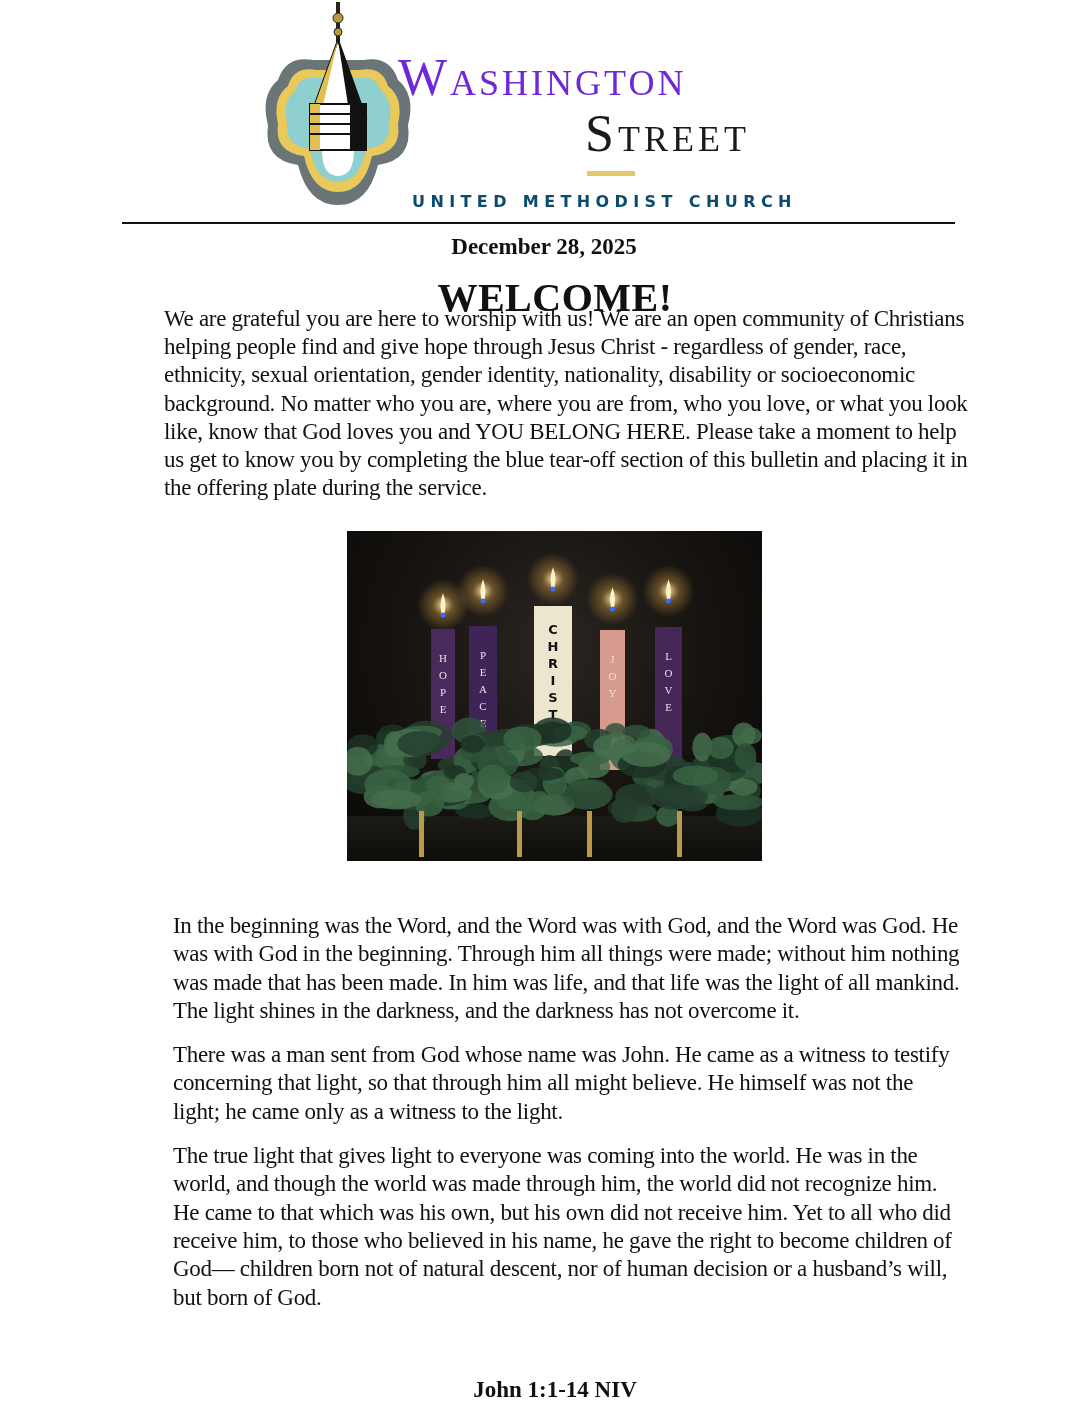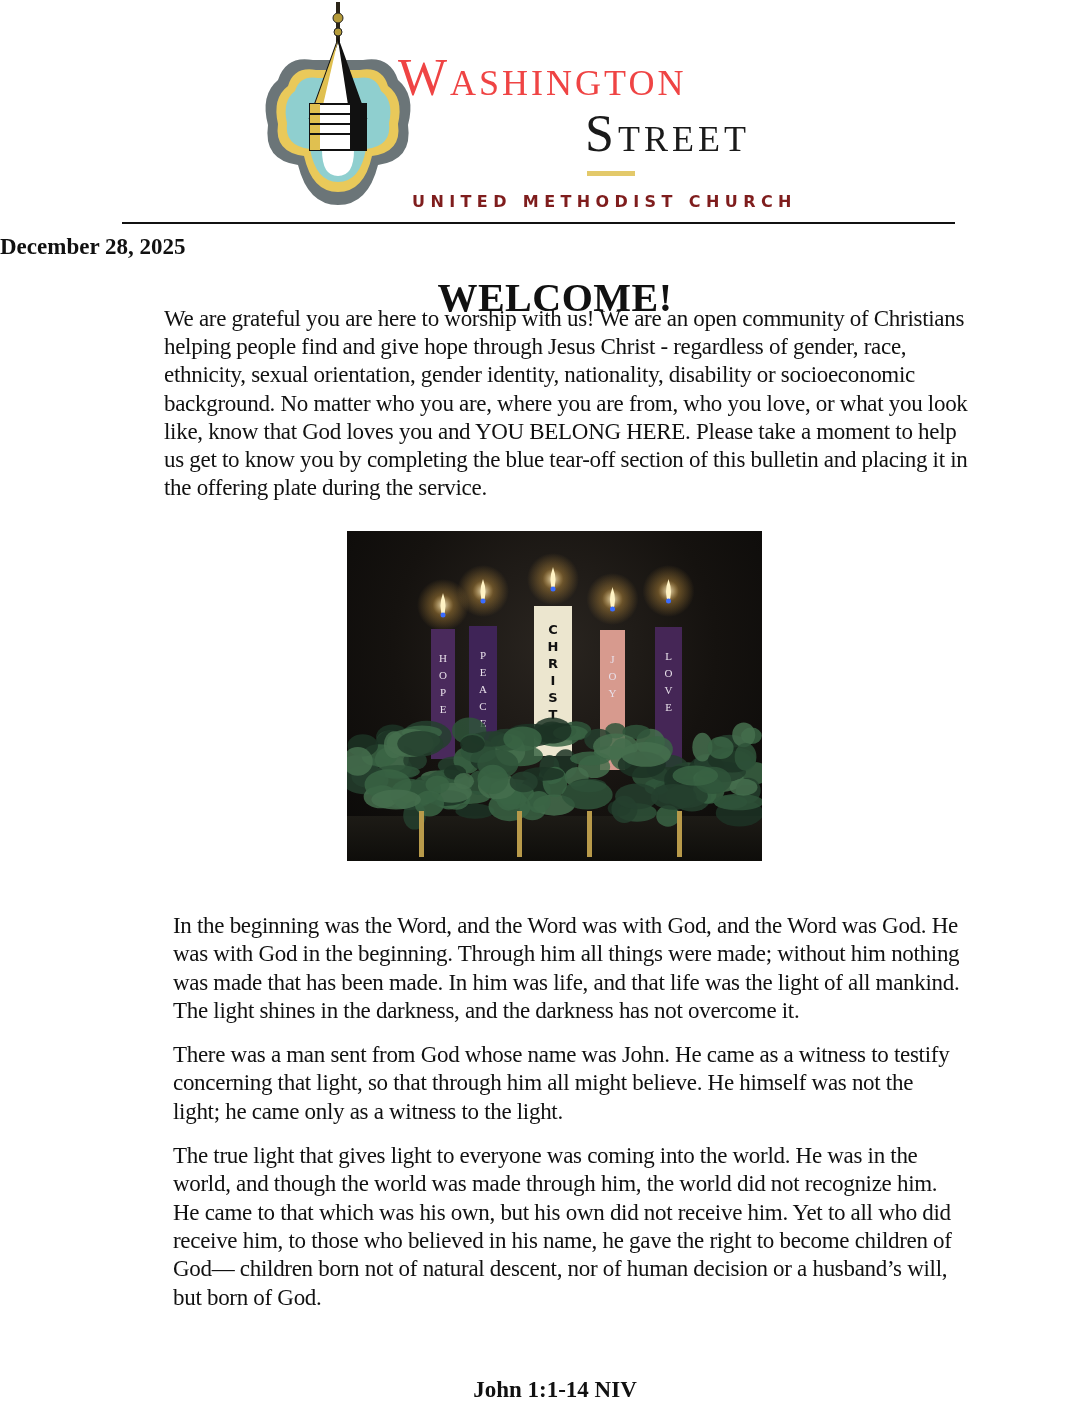--- a/index.html
+++ b/index.html
@@ -3,37 +3,37 @@
 <meta charset="utf-8">
 <style>
   html, body { margin: 0; padding: 0; background: #ffffff; }
   body {
     width: 1088px; height: 1408px; position: relative; overflow: hidden;
     font-family: "Liberation Serif", "DejaVu Serif", serif; color: #111;
   }
   .logo { position: absolute; left: 258px; top: 0; width: 160px; height: 212px; }
   .wordmark-1 {
     position: absolute; left: 398px; top: 52px; width: 420px;
-    font-size: 52px; letter-spacing: 3px; color: #ef4444; line-height: 1;
+    font-size: 52px; letter-spacing: 3px; color: #6d28d9; line-height: 1;
     font-variant: small-caps;
   }
   .wordmark-2 {
     position: absolute; left: 490px; top: 108px; width: 260px;
     font-size: 52px; letter-spacing: 4px; color: #1a1a1a; line-height: 1;
     font-variant: small-caps;
     text-align: right;
   }
   .gold-dash { position: absolute; left: 587px; top: 171px; width: 48px; height: 5px; background: #e3c96a; }
   .umc {
     position: absolute; left: 412px; top: 194px; font-family: "DejaVu Sans", sans-serif;
-    font-size: 16px; font-weight: bold; letter-spacing: 5.4px; color: #7f1d1d; line-height: 1;
+    font-size: 16px; font-weight: bold; letter-spacing: 5.4px; color: #0c4a6e; line-height: 1;
   }
   .rule { position: absolute; left: 122px; top: 222px; width: 833px; height: 2px; background: #111; }
   .date {
-    position: absolute; left: 0; width: 1088px; top: 233px; text-align: left;
+    position: absolute; left: 0; width: 1088px; top: 233px; text-align: center;
     font-size: 23px; font-weight: bold; line-height: 28px;
   }
   .welcome {
     position: absolute; left: 0; width: 1110px; top: 275px; text-align: center;
     font-size: 40px; font-weight: bold; line-height: 46px; letter-spacing: 0.5px;
   }
   .welcome-text {
     position: absolute; left: 164px; top: 305px; width: 815px;
     font-size: 23px; line-height: 28.2px; letter-spacing: -0.3px;
   }

